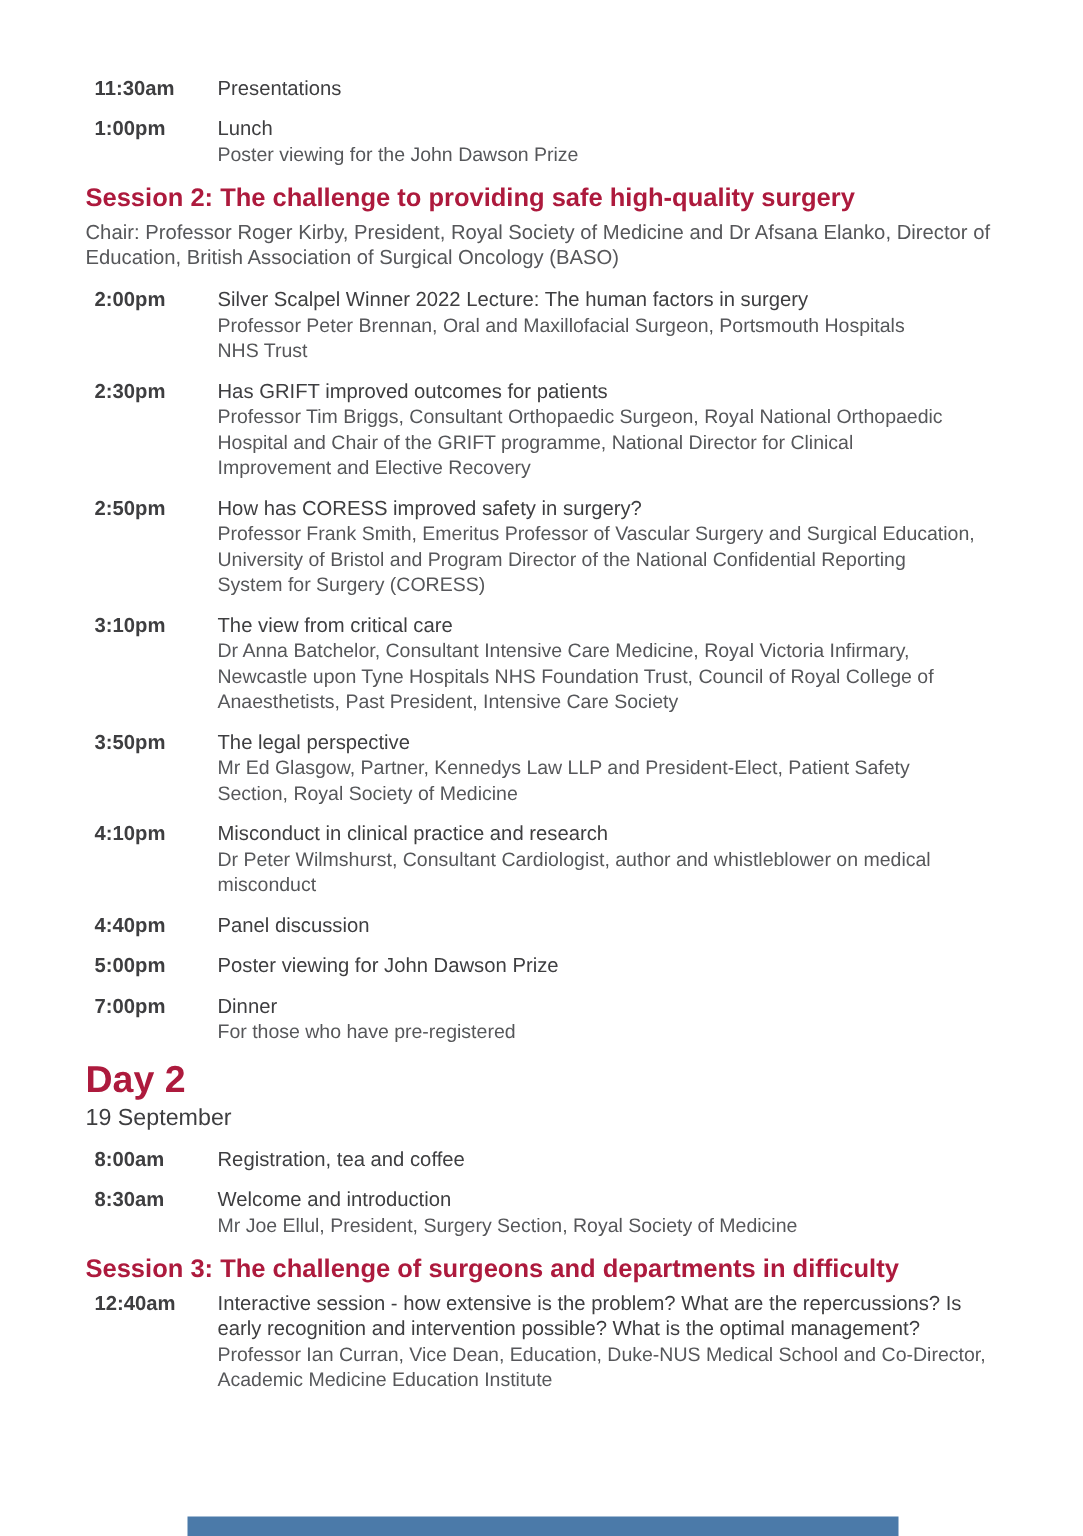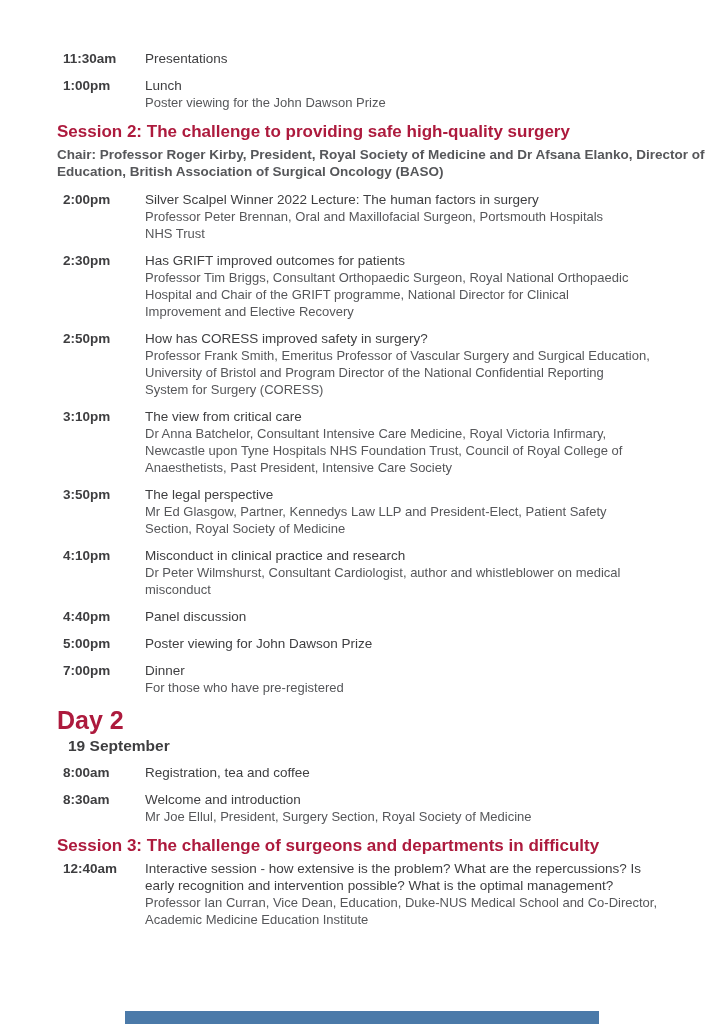--- a/index.html
+++ b/index.html
@@ -51,34 +51,34 @@
     color: var(--accent);
     margin: 0 0 4px 0;
     white-space: nowrap;
   }
   .chair-line {
     font-size: 13.5px;
     line-height: 17px;
     color: var(--body-text);
     white-space: nowrap;
   }
-  .chair-block { margin: 0 0 11px 0; font-weight: bold; }
+  .chair-block { margin: 0 0 11px 0; }
   .day-heading {
     font-weight: bold;
     font-size: 25px;
     line-height: 25px;
     color: var(--accent);
     margin: 12px 0 3px 0;
   }
   .date-heading {
-    font-weight: bold;
+    font-weight: normal;
     font-size: 15.5px;
     line-height: 19px;
     color: var(--bold-text);
-    margin: 0 0 9px 11px;
+    margin: 0 0 9px 0;
   }
   .footer-bar {
     position: absolute;
     left: 125px;
     bottom: 0;
     width: 474px;
     height: 13px;
     background: var(--footer-bar);
   }
 </style>

